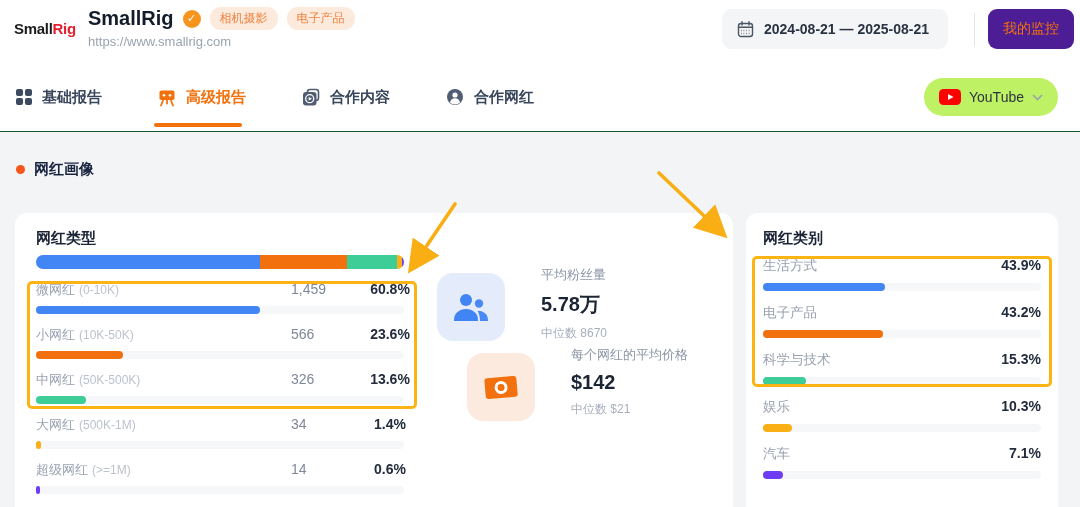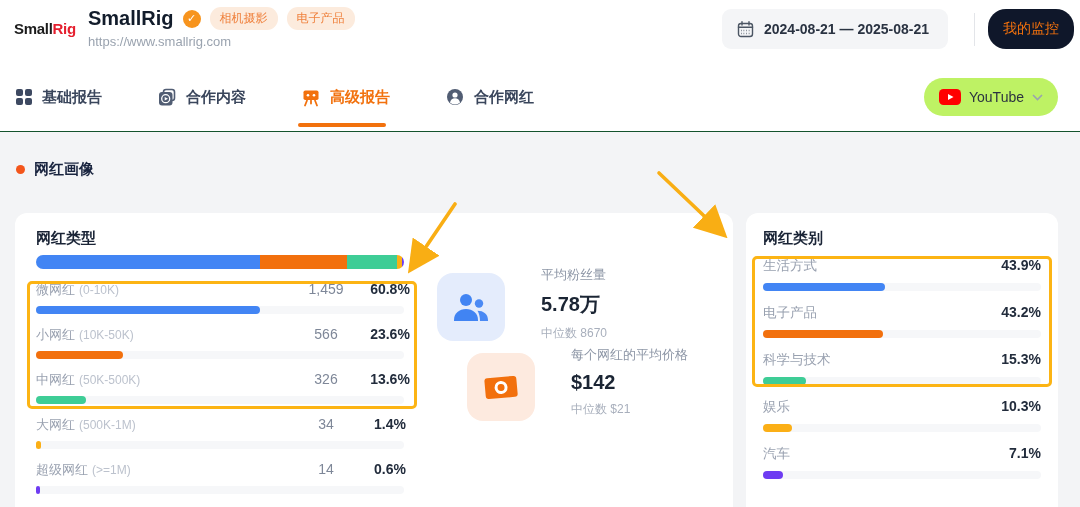--- a/index.html
+++ b/index.html
@@ -12,21 +12,21 @@
   .logo .l1 { color:#1c1c1c; } .logo .l2 { color:#e51f2e; }
   .brand { position:absolute; left:88px; top:7px; }
   .brand-row { display:flex; align-items:center; gap:9px; }
   .brand-name { font-size:20px; font-weight:bold; color:#121c2b; }
   .badge { width:18px; height:18px; border-radius:50%; background:#f7941e; color:#fff; font-size:11px; font-weight:bold; display:flex; align-items:center; justify-content:center; }
   .tag { background:#fcebdd; color:#ef813d; font-size:12px; padding:3px 10px; border-radius:11px; white-space:nowrap; }
   .url { margin-top:4px; font-size:13px; color:#9aa3af; }
   .daterange { position:absolute; left:722px; top:9px; width:226px; height:40px; background:#f4f5f7; border-radius:9px; display:flex; align-items:center; gap:10px; padding:0 15px; }
   .daterange .dr-text { font-size:14px; font-weight:600; color:#2a3342; }
   .hdr-divider { position:absolute; left:974px; top:13px; width:1px; height:33px; background:#e3e5e9; }
-  .monitor-btn { position:absolute; left:988px; top:9px; height:40px; padding:8px 15px; background:#0f172a; border-radius:18px; color:#f2710d; font-size:14px; display:flex; align-items:center; cursor:pointer; }
+  .monitor-btn { position:absolute; left:988px; top:9px; height:40px; padding:8px 15px; background:#4c1d95; border-radius:9px; color:#f2710d; font-size:14px; display:flex; align-items:center; cursor:pointer; }
 
   
   .tabbar { position:absolute; top:62px; left:0; width:1080px; height:70px; background:#fff; border-bottom:1px solid #14532d; }
   .tabs { position:absolute; left:15px; top:0; height:70px; display:flex; align-items:center; gap:55px; }
   .tab { position:relative; display:flex; align-items:center; gap:9px; height:70px; font-size:15px; font-weight:bold; color:#3a465c; cursor:pointer; }
   .tab.active { color:#f2710d; }
   .tab-underline { position:absolute; left:-3px; bottom:5px; width:88px; height:4px; border-radius:2px; background:#f2710d; }
   .platform { position:absolute; right:22px; top:16px; height:38px; background:#bef264; border-radius:19px; display:flex; align-items:center; gap:8px; padding:0 15px; font-size:14px; color:#2c3340; cursor:pointer; }
 
   
@@ -43,21 +43,21 @@
   .card-right .card-title { left:17px; top:16px; }
 
   .stackbar { position:absolute; left:21px; top:42px; width:368px; height:14px; border-radius:7px; overflow:hidden; display:flex; background:#f6f7f9; }
   .seg { height:100%; }
 
   .type-rows { position:absolute; left:21px; top:68px; width:383px; }
   .trow { height:45px; }
   .trow-top { display:flex; align-items:baseline; }
   .t-label { font-size:13px; color:#99a1b0; }
   .t-range { font-size:12px; color:#bcc2cd; margin-left:4px; }
-  .t-count { margin-left:auto; width:70px; text-align:center; font-size:14px; color:#7e8798; }
+  .t-count { margin-left:auto; width:70px; text-align:left; font-size:14px; color:#7e8798; }
   .t-pct { width:58px; text-align:center; font-size:14px; font-weight:bold; color:#222c3c; }
   .bar-track { margin-top:7px; width:368px; height:8px; border-radius:4px; background:#f6f7f9; }
   .bar-fill { height:8px; border-radius:4px; min-width:4px; }
 
   .stat { position:absolute; left:422px; display:flex; gap:36px; align-items:flex-start; }
   .stat-1 { top:60px; } .stat-2 { top:140px;padding-left:30px; }
   .stat-tile { width:68px; height:68px; border-radius:16px; display:flex; align-items:center; justify-content:center; flex:none; }
   .tile-blue { background:#e4ecfc; } .tile-orange { background:#fdeadf; }
   .stat-info { margin-top:-7px; }
   .s-label { font-size:13px; color:#8d96a6; }
@@ -121,42 +121,42 @@
         <span class="icon">
           <svg width="18" height="18" viewBox="0 0 18 18" fill="#3d4961">
             <rect x="1" y="1" width="7" height="7" rx="2"></rect>
               <rect x="10" y="1" width="7" height="7" rx="2"></rect>
             <rect x="1" y="10" width="7" height="7" rx="2"></rect>
               <rect x="10" y="10" width="7" height="7" rx="2"></rect>
           </svg>
         </span>
         <span>基础报告</span>
       </div>
+      <div class="tab active">
+        <span class="icon">
+          <svg width="20" height="20" viewBox="0 0 20 20">
+            <rect x="2.5" y="3.5" width="15" height="9.5" rx="1.8" fill="#f2710d"></rect>
+            <path d="M6 13.5 L4 18.5 M14 13.5 L16 18.5 M10 13.5 L10 16.5" stroke="#f2710d" stroke-width="1.8" stroke-linecap="round" fill="none"></path>
+            <circle cx="7" cy="8.2" r="1.3" fill="#fff"></circle>
+              <circle cx="13" cy="8.2" r="1.3" fill="#fff"></circle>
+          </svg>
+        </span>
+        <span>高级报告</span>
+        <span class="tab-underline"></span>
+      </div>
       <div class="tab">
         <span class="icon">
           <svg width="20" height="20" viewBox="0 0 20 20">
             <rect x="6.5" y="2.5" width="11" height="11" rx="2.5" fill="none" stroke="#515d73" stroke-width="1.6"></rect>
             <rect x="2" y="5" width="13.5" height="13.5" rx="3" fill="#515d73"></rect>
             <circle cx="8.7" cy="11.7" r="4" fill="none" stroke="#fff" stroke-width="1.3"></circle>
             <path d="M7.7 10 L11 11.7 L7.7 13.4 Z" fill="#fff"></path>
           </svg>
         </span>
         <span>合作内容</span>
-      </div>
-      <div class="tab active">
-        <span class="icon">
-          <svg width="20" height="20" viewBox="0 0 20 20">
-            <rect x="2.5" y="3.5" width="15" height="9.5" rx="1.8" fill="#f2710d"></rect>
-            <path d="M6 13.5 L4 18.5 M14 13.5 L16 18.5 M10 13.5 L10 16.5" stroke="#f2710d" stroke-width="1.8" stroke-linecap="round" fill="none"></path>
-            <circle cx="7" cy="8.2" r="1.3" fill="#fff"></circle>
-              <circle cx="13" cy="8.2" r="1.3" fill="#fff"></circle>
-          </svg>
-        </span>
-        <span>高级报告</span>
-        <span class="tab-underline"></span>
       </div>
       <div class="tab">
         <span class="icon">
           <svg width="20" height="20" viewBox="0 0 20 20">
             <circle cx="10" cy="10" r="8" fill="#515d73"></circle>
             <circle cx="10" cy="8" r="2.6" fill="#fff"></circle>
             <path d="M4.9 15.6 C5.6 12.7 7.5 11.3 10 11.3 c2.5 0 4.4 1.4 5.1 4.3 A8 8 0 0 1 4.9 15.6 Z" fill="#fff"></path>
           </svg>
         </span>
         <span>合作网红</span>

